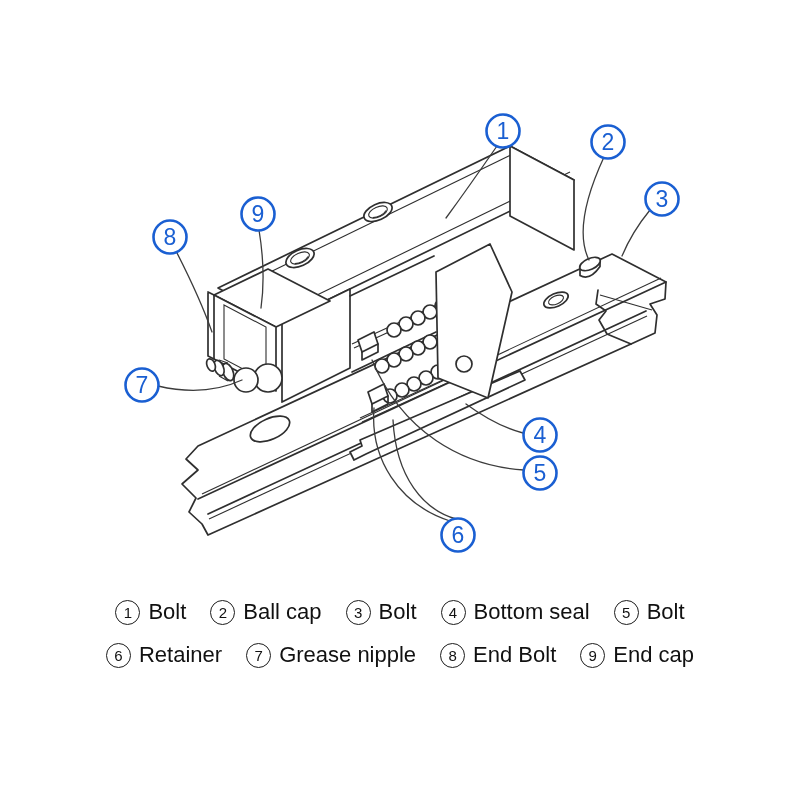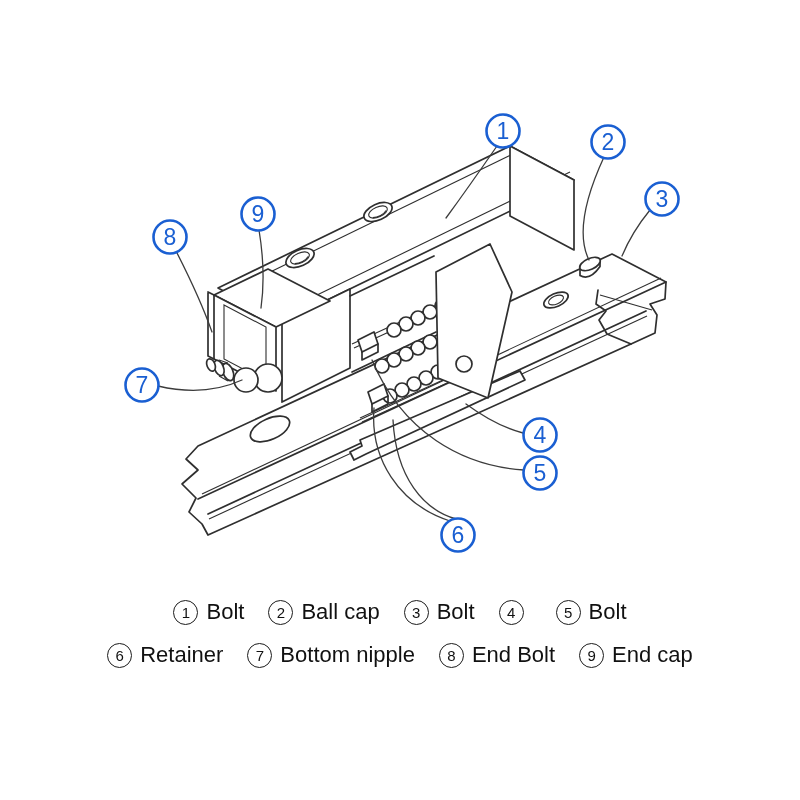--- a/index.html
+++ b/index.html
@@ -192,34 +192,35 @@
       <span class="l-item">
         <span class="l-num">2</span>
         <span class="l-label">Ball cap</span>
       </span>
       <span class="l-item">
         <span class="l-num">3</span>
         <span class="l-label">Bolt</span>
       </span>
       <span class="l-item">
         <span class="l-num">4</span>
+        <span class="l-label">Bottom seal</span>
       </span>
       <span class="l-item">
         <span class="l-num">5</span>
         <span class="l-label">Bolt</span>
       </span>
     </div>
     <div class="legend-row">
       <span class="l-item">
         <span class="l-num">6</span>
         <span class="l-label">Retainer</span>
       </span>
       <span class="l-item">
         <span class="l-num">7</span>
-        <span class="l-label">Bottom nipple</span>
+        <span class="l-label">Grease nipple</span>
       </span>
       <span class="l-item">
         <span class="l-num">8</span>
         <span class="l-label">End Bolt</span>
       </span>
       <span class="l-item">
         <span class="l-num">9</span>
         <span class="l-label">End cap</span>
       </span>
     </div>

